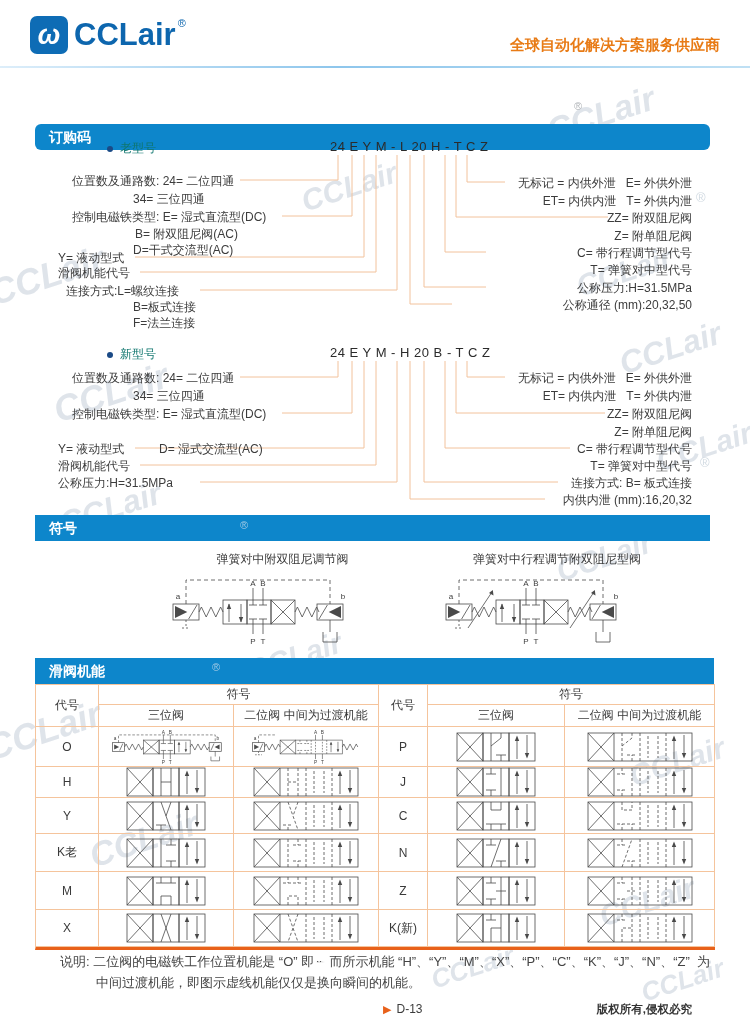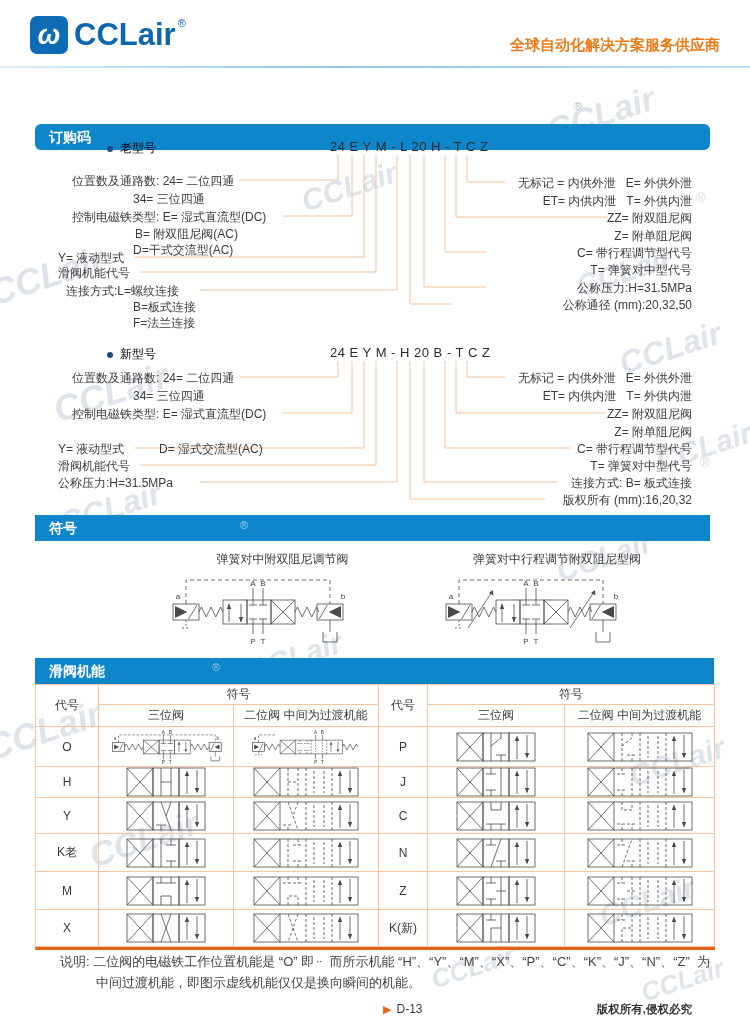--- a/index.html
+++ b/index.html
@@ -17,21 +17,21 @@
             background:linear-gradient(90deg,#ddeefa 0%,#8ec6ec 45%,#bfe0f4 100%);}
   
   .secbar{position:absolute;left:35px;width:675px;height:26px;background:#0d86cb;color:#fff;
           font-size:14px;font-weight:bold;line-height:26px;padding-left:14px;box-sizing:border-box;}
   .bar-reg{position:absolute;font-size:11px;color:#9fc9e4;}
   
   .lbl{position:absolute;font-size:12px;color:#3c3c3c;white-space:pre;line-height:14px;}
   .rlbl{position:absolute;right:58px;font-size:12px;color:#3c3c3c;white-space:pre;text-align:center;line-height:14px;}
   .code{position:absolute;font-size:13px;color:#2b2b2b;letter-spacing:0.5px;white-space:pre;}
   .bullet{position:absolute;width:6px;height:6px;border-radius:50%;background:#1b4a86;}
-  .bullet-lbl{position:absolute;font-size:12px;color:#000000;text-align:center;}
+  .bullet-lbl{position:absolute;font-size:12px;color:#0f766e;text-align:center;}
   #leader-lines{position:absolute;left:0;top:0;pointer-events:none;}
   
   .diag-title{position:absolute;font-size:12px;color:#3c3c3c;text-align:center;}
   
   .spool{position:absolute;left:35px;top:684px;width:679px;display:grid;
          grid-template-columns:63px 135px 145px 49px 137px 150px;
          grid-template-rows:20px 22px 40px 31px 36px 38px 38px 37px;
          border-top:1px solid #f5c49c;border-left:1px solid #f5c49c;border-bottom:3px solid #e8611a;}
   .tcell{border-right:1px solid #f5c49c;border-bottom:1px solid #f5c49c;display:flex;
          align-items:center;justify-content:center;font-size:12px;color:#3a3a3a;overflow:hidden;}
@@ -146,21 +146,21 @@
   <div class="lbl" style="left:58px;top:459px;">滑阀机能代号</div>
   <div class="lbl" style="left:58px;top:476px;">公称压力:H=31.5MPa</div>
 
   <div class="rlbl" style="top:371px;">无标记 = 内供外泄   E= 外供外泄</div>
   <div class="rlbl" style="top:389px;">ET= 内供内泄   T= 外供内泄</div>
   <div class="rlbl" style="top:407px;">ZZ= 附双阻尼阀</div>
   <div class="rlbl" style="top:425px;">Z= 附单阻尼阀</div>
   <div class="rlbl" style="top:442px;">C= 带行程调节型代号</div>
   <div class="rlbl" style="top:459px;">T= 弹簧对中型代号</div>
   <div class="rlbl" style="top:476px;">连接方式: B= 板式连接</div>
-  <div class="rlbl" style="top:493px;">版权所有 (mm):16,20,32</div>
+  <div class="rlbl" style="top:493px;">内供内泄 (mm):16,20,32</div>
 
   <div class="secbar" style="top:515px;">符号</div>
   <div class="bar-reg" style="left:240px;top:519px;">®</div>
 
   <div class="diag-title" style="left:432px;top:551px;width:250px;">弹簧对中行程调节附双阻尼型阀</div>
   <div class="diag-title" style="left:165px;top:551px;width:235px;">弹簧对中附双阻尼调节阀</div>
   <svg class="abs" id="bigvalve1" style="left:165px;top:566px;" width="235" height="92" viewBox="0 0 235 92">
       <g>
         <text x="13" y="33" font-size="8" fill="#3c3c3c" text-anchor="middle" font-family="&quot;Liberation Sans&quot;,sans-serif">a</text>
         <text x="178" y="33" font-size="8" fill="#3c3c3c" text-anchor="middle" font-family="&quot;Liberation Sans&quot;,sans-serif">b</text>

